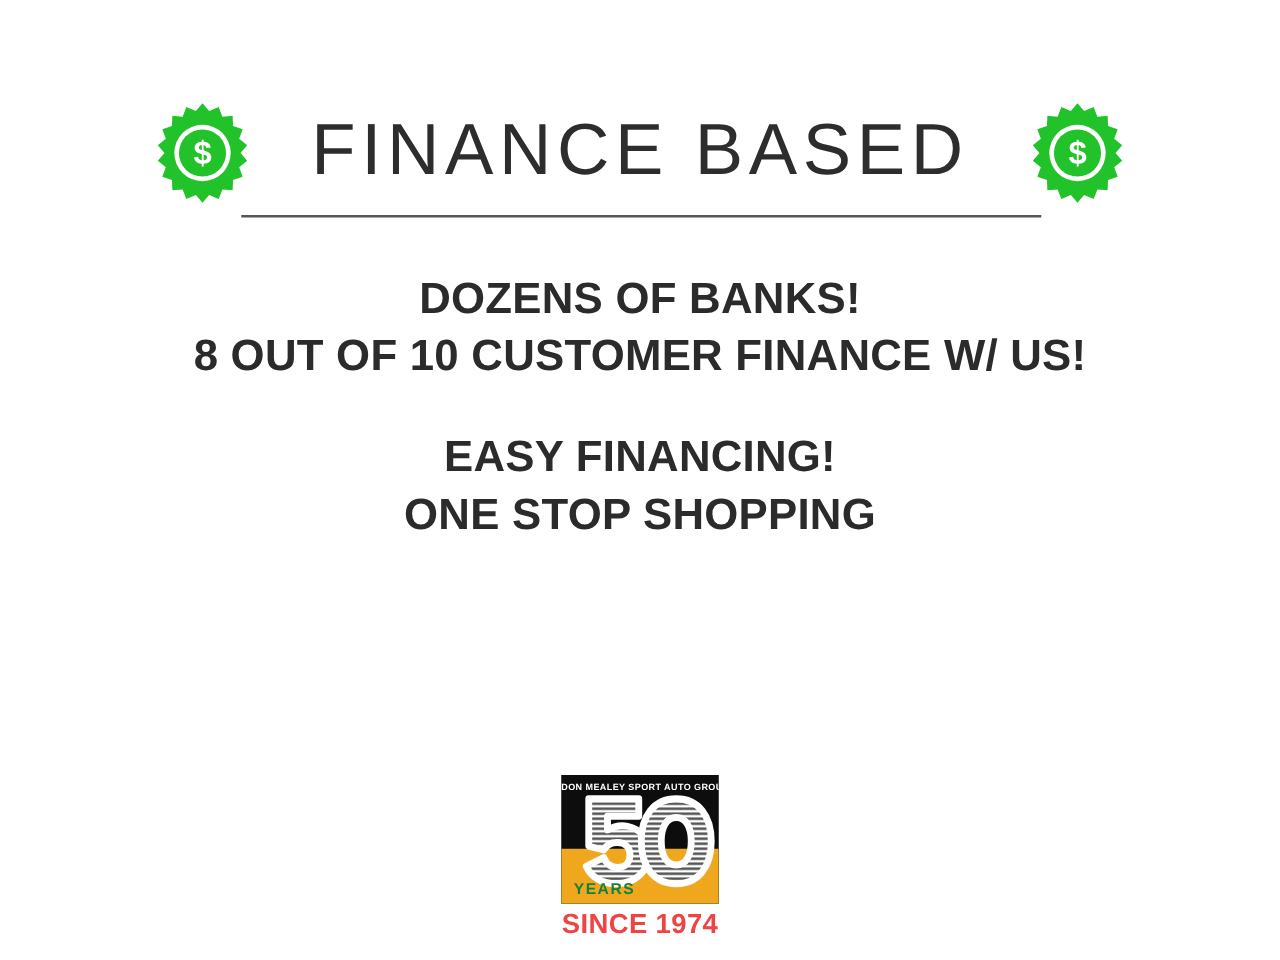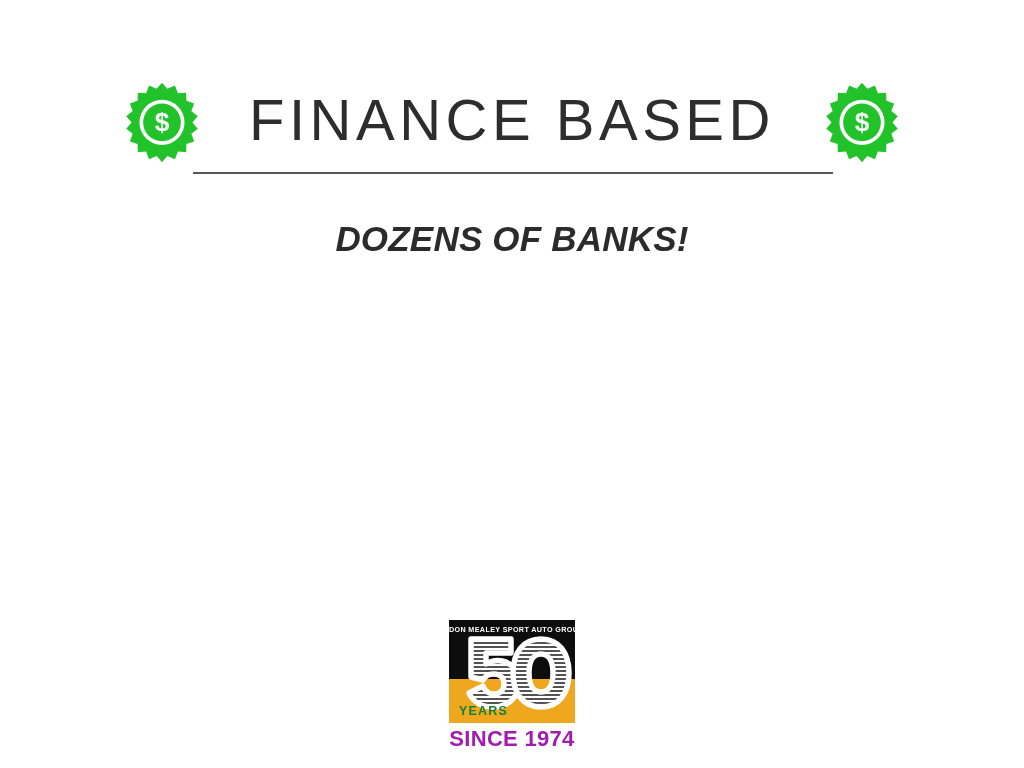--- a/index.html
+++ b/index.html
@@ -70,21 +70,21 @@
 
   
   .body-copy {
     position: absolute;
     top: 216px;
     left: 0;
     width: 1024px;
     text-align: center;
   }
 
-  .copy-block { margin: 0; font-style: italic; }
+  .copy-block { margin: 0; }
   .copy-block.block-2 { margin-top: 36px; }
   .copy-block.block-3 { margin-top: 38px; }
 
   .line {
     color: #2b2b2b;
     line-height: 1.30;
     white-space: nowrap;
   }
 
   .line.head {
@@ -157,21 +157,21 @@
     font-weight: 800;
     letter-spacing: 1.2px;
     line-height: 1;
     z-index: 5;
   }
 
   .logo-since {
     margin-top: 4px;
     width: 126px;
     text-align: center;
-    color: #a21caf;
+    color: #ef4444;
     font-size: 22px;
     font-weight: 800;
     letter-spacing: 0.3px;
     line-height: 1.1;
     white-space: nowrap;
   }
 </style>
 </head>
 <body>
 
@@ -219,22 +219,27 @@
       </span>
 
     </div>
     <div class="title-rule"></div>
   </div>
 
   <div class="body-copy">
 
     <div class="copy-block block-1">
       <div class="line head">DOZENS OF BANKS!</div>
-    </div>
-
+      <div class="line sub">8 OUT OF 10 CUSTOMER FINANCE W/ US!</div>
+    </div>
+
+    <div class="copy-block block-2">
+      <div class="line head">EASY FINANCING!</div>
+      <div class="line sub">ONE STOP SHOPPING</div>
+    </div>
 
     <div class="copy-block block-3">
     </div>
 
   </div>
 
   <div class="logo">
     <div class="logo-mark">
       <div class="logo-band"></div>
 

